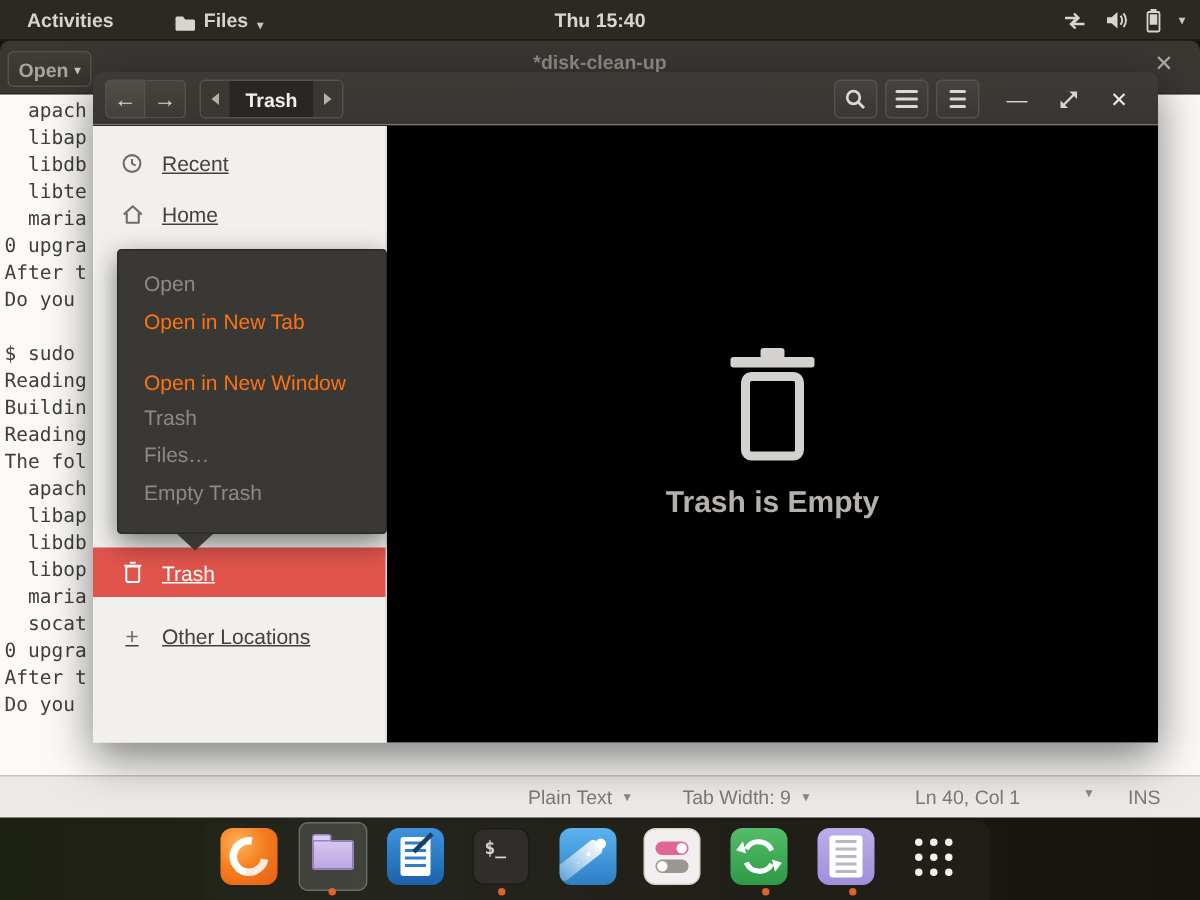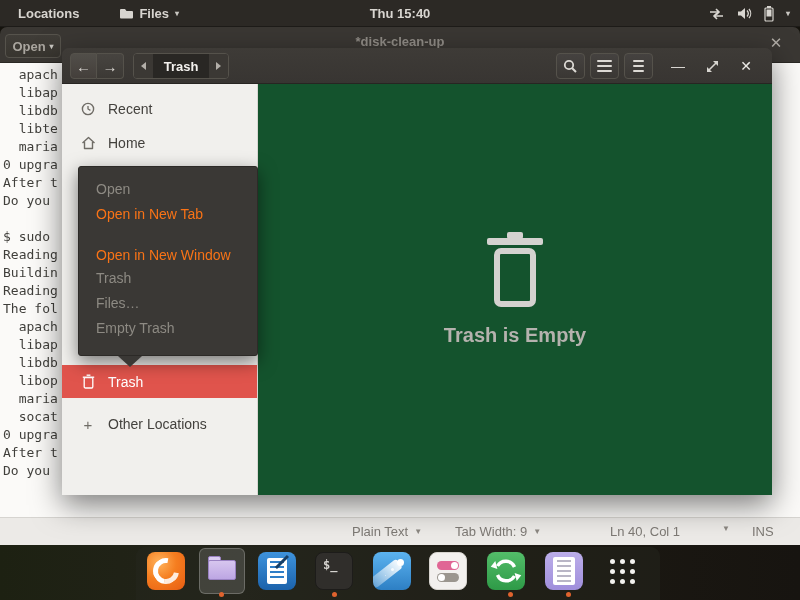--- a/index.html
+++ b/index.html
@@ -16,21 +16,21 @@
       radial-gradient(ellipse 120px 45px at 300px 600px, rgba(64,72,38,.35), rgba(0,0,0,0)),
       radial-gradient(ellipse 140px 50px at 620px 600px, rgba(54,44,30,.35), rgba(0,0,0,0)),
       linear-gradient(90deg, #1d2112 0%, #23231a 30%, #1c1912 65%, #171410 100%);
   }
 
   
   .topbar { position:absolute; left:0; top:0; width:800px; height:27px; background:#2c2925;
     border-bottom:1px solid #1d1b18; color:#d8d5d0; font-size:13px; font-weight:700; z-index:60;
     display:flex; align-items:center; }
   .tb-activities { margin-left:12px; padding:0 6px; cursor:default; }
-  .tb-appmenu { margin-left:28px; display:flex; align-items:center; gap:6px; padding:0 6px; }
+  .tb-appmenu { margin-left:28px; display:flex; align-items:flex-end; gap:6px; padding:0 6px; }
   .tb-clock { position:absolute; left:0; right:0; text-align:center; }
   .tb-right { position:absolute; right:10px; top:0; height:27px; display:flex; align-items:center; gap:12px; }
   .tb-caret { font-size:8px; color:#c9c6c1; }
 
   
   .gedit { position:absolute; left:0; top:27px; width:800px; height:518px; z-index:10; }
   .gedit-header { position:absolute; left:0; top:0; width:100%; height:36px; background:#3a3733;
     border-radius:7px 7px 0 0; border-bottom:1px solid #2a2824; }
   .gedit-open-btn { position:absolute; left:5px; top:7px; width:56px; height:24px; border:1px solid #56534c;
     border-radius:4px; color:#aaa69f; font-size:13px; font-weight:700; display:flex; align-items:center;
@@ -74,27 +74,27 @@
   .hdr-btn.view-menu { left:562px; }
   .hamburger { display:flex; flex-direction:column; gap:3px; }
   .hamburger i { display:block; height:2px; background:#dcd9d4; border-radius:1px; }
   .wctl { position:absolute; top:8px; width:20px; height:20px; color:#d8d5d0; display:flex;
     align-items:center; justify-content:center; font-size:14px; }
   .wctl.min { left:606px; } .wctl.max { left:640px; } .wctl.close { left:674px; color:#eceae6; }
 
   .files-body { position:absolute; left:0; top:36px; width:100%; height:411px; display:flex; }
   .sidebar { width:196px; height:100%; background:#f1f0ed; border-right:1px solid #d8d6d2; position:relative; }
   .sb-item { position:absolute; left:0; width:100%; height:34px; display:flex; align-items:center;
-    color:#43413d; font-size:14px; }
+    color:#43413d; font-size:14px;text-decoration:underline; }
   .sb-icon { width:16px; margin-left:18px; margin-right:12px; display:flex; justify-content:center; color:#6f6c66; }
   .sb-item.selected { background:#e0544c; color:#ffffff; }
   .sb-item.selected .sb-icon { color:#fff; }
   .sb-plus { font-size:15px; color:#6f6c66; font-weight:400; }
 
-  .files-main { flex:1; background:#14532d; display:flex; flex-direction:column; align-items:center;
+  .files-main { flex:1; background:#000000; display:flex; flex-direction:column; align-items:center;
     justify-content:center; }
   .empty-label { margin-top:16px; color:#b5b2ae; font-size:20px; font-weight:700; }
 
   
   .ctx-menu { position:absolute; left:16px; top:118px; width:180px; height:190px; background:#3a3835;
     border:1px solid #2c2a27; border-radius:3px; box-shadow:0 6px 18px rgba(0,0,0,.5); z-index:40; }
   .ctx-tail { position:absolute; left:56px; top:308px; width:0; height:0; z-index:41;
     border-left:12px solid transparent; border-right:12px solid transparent; border-top:11px solid #3a3835; }
   .ctx-item { position:absolute; left:0; width:100%; height:25px; line-height:25px; padding-left:17px;
     font-size:14px; color:#f97316; }
@@ -284,21 +284,21 @@
       <div class="ctx-item" style="top:35px">Open in New Tab</div>
       <div class="ctx-item" style="top:76px">Open in New Window</div>
       <div class="ctx-item disabled" style="top:99px">Trash</div>
       <div class="ctx-item disabled" style="top:124px">Files…</div>
       <div class="ctx-item disabled" style="top:149px">Empty Trash</div>
     </div>
     <div class="ctx-tail"></div>
   </div>
 
   <div class="topbar">
-    <div class="tb-activities">Locations</div>
+    <div class="tb-activities">Activities</div>
     <div class="tb-appmenu">
       <svg width="14" height="11" viewBox="0 0 14 11">
         <path d="M1 2 a1 1 0 0 1 1-1 h4 l1.5 2 H13 a1 1 0 0 1 1 1 v5.5 a1 1 0 0 1 -1 1 H2 a1 1 0 0 1 -1-1 Z" fill="#d8d5d0"></path>
       </svg>
       <span>Files</span>
       <span class="tb-caret">▾</span>
     </div>
     <div class="tb-clock">Thu 15:40</div>
     <div class="tb-right">
       <svg width="17" height="12" viewBox="0 0 17 12">

